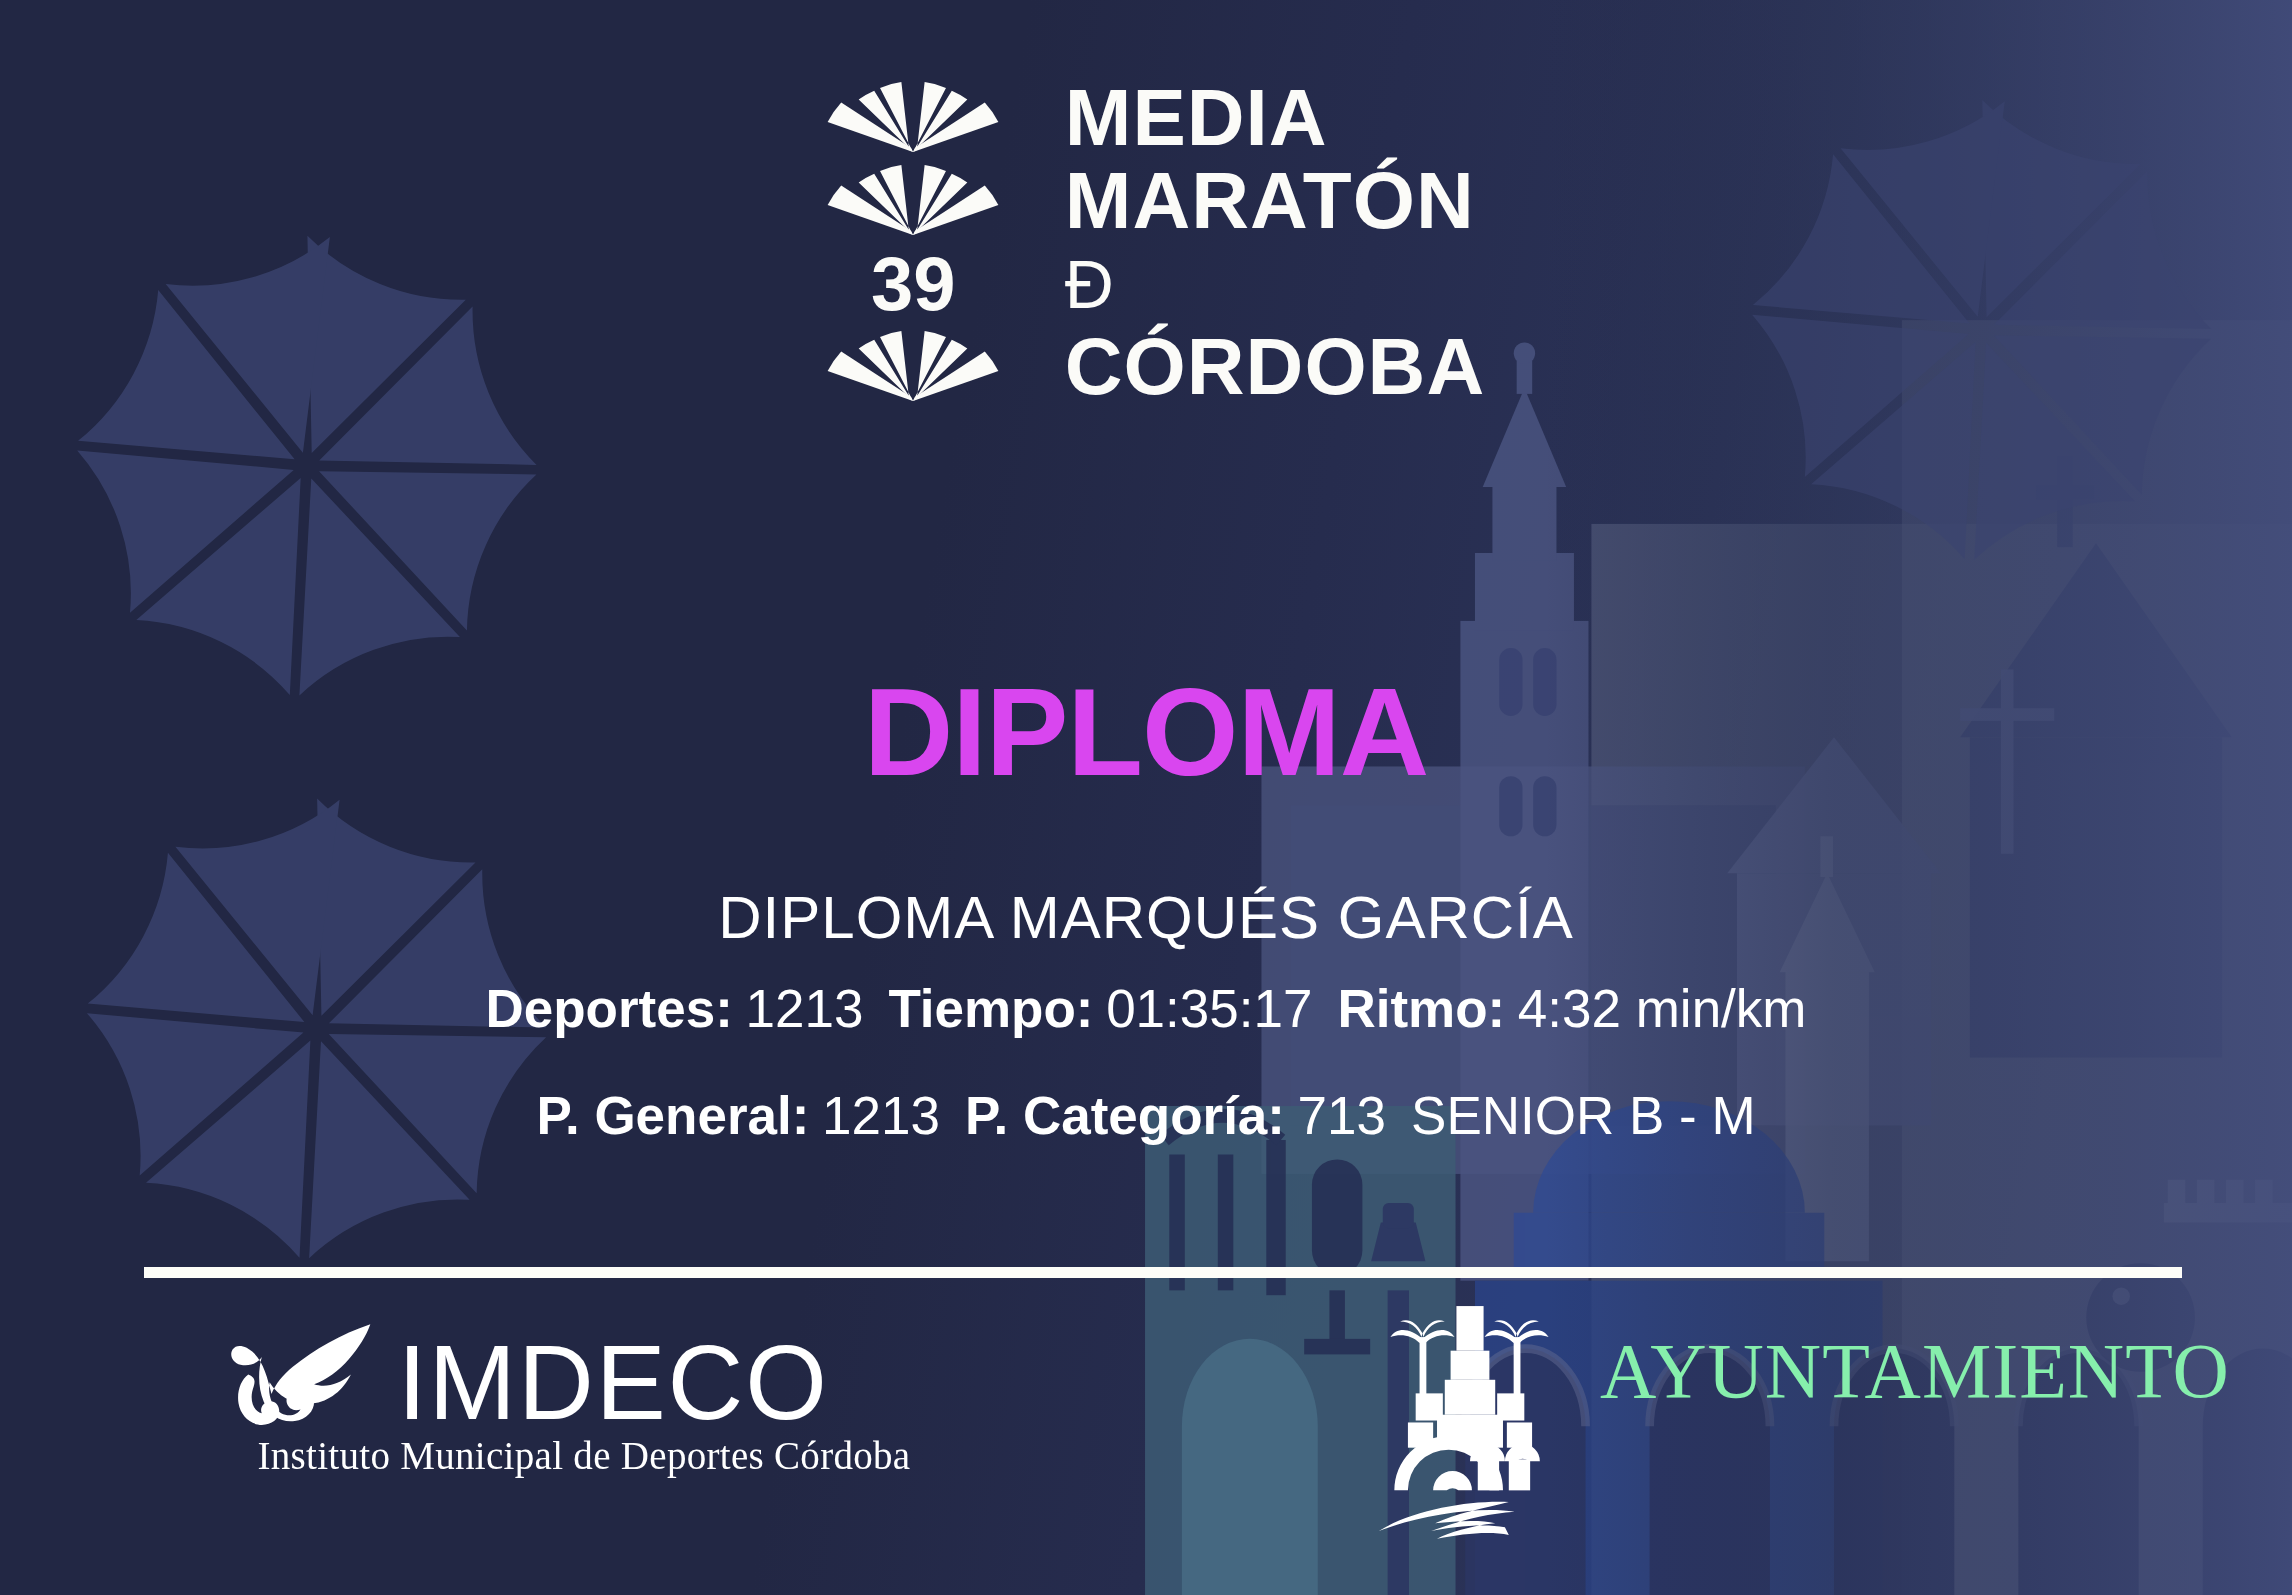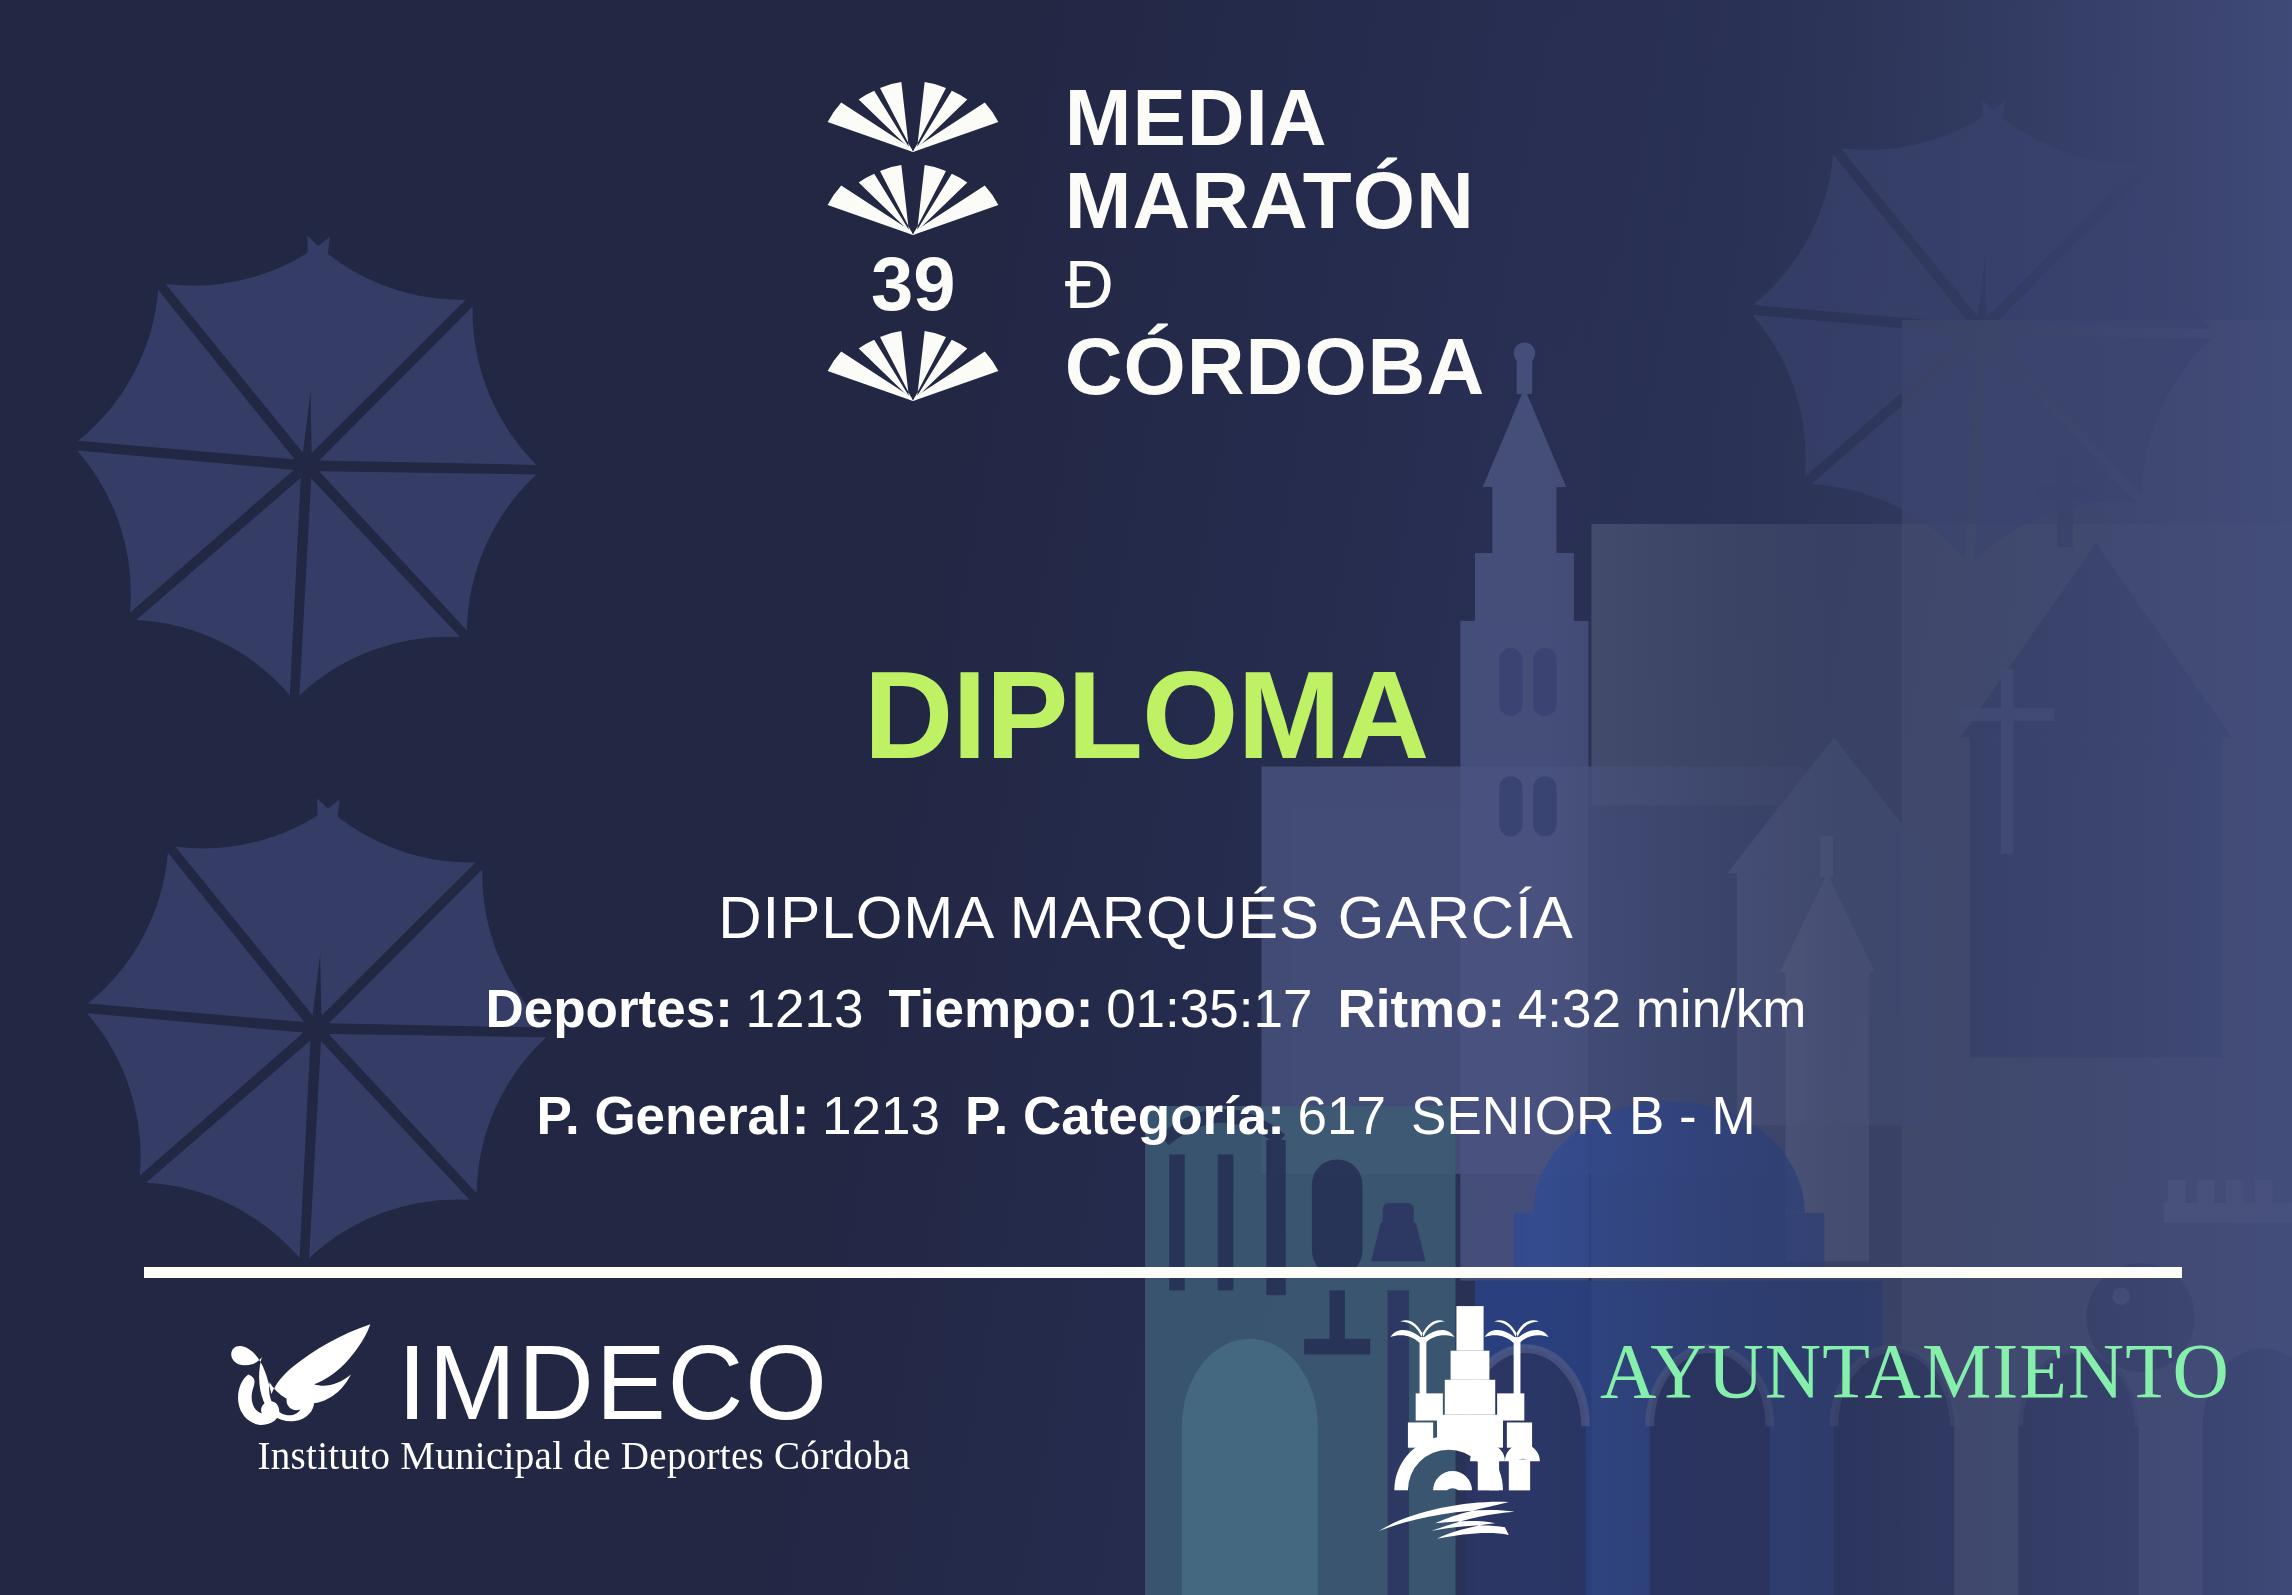--- a/index.html
+++ b/index.html
@@ -79,26 +79,26 @@
     font-size:68px;
     font-weight:400;
     color:#fbfbf8;
     line-height:62px;
   }
 
   
   .diploma-title{
     position:absolute;
     left:0; right:0;
-    top:653px;
+    top:670px;
     text-align:center;
     font-size:124px;
     font-weight:800;
     letter-spacing:-1px;
-    color:#bef264;
+    color:#d946ef;
     line-height:1;
   }
 
   
   .runner-name{
     position:absolute;
     left:0; right:0;
     top:888px;
     text-align:center;
     font-size:60px;
@@ -469,21 +469,21 @@
 
     <div class="diploma-title">DIPLOMA</div>
 
     <div class="runner-name">DIPLOMA MARQUÉS GARCÍA</div>
 
     <div class="stats-line l1">
       <span class="k">Deportes:</span><span class="sp-sm"></span><span class="v">1213</span><span class="sp"></span><span class="k">Tiempo:</span><span class="sp-sm"></span><span class="v">01:35:17</span><span class="sp"></span><span class="k">Ritmo:</span><span class="sp-sm"></span><span class="v">4:32 min/km</span>
     </div>
 
     <div class="stats-line l2">
-      <span class="k">P. General:</span><span class="sp-sm"></span><span class="v">1213</span><span class="sp"></span><span class="k">P. Categoría:</span><span class="sp-sm"></span><span class="v">617</span><span class="sp"></span><span class="v">SENIOR B - M</span>
+      <span class="k">P. General:</span><span class="sp-sm"></span><span class="v">1213</span><span class="sp"></span><span class="k">P. Categoría:</span><span class="sp-sm"></span><span class="v">713</span><span class="sp"></span><span class="v">SENIOR B - M</span>
     </div>
 
     <div class="divider"></div>
 
     <div class="imdeco">
       <div class="imdeco-top">
         <div class="imdeco-mark">
           <svg width="155" height="112" viewBox="0 0 160 115">
             <g fill="#ffffff">
               <path d="M150 4 C120 14 92 30 70 48 C60 56 52 66 48 76 C44 60 40 44 30 34 C22 26 12 24 8 30 C4 36 8 44 16 46 C26 48 34 44 38 38 C34 52 34 70 40 84 C46 98 58 106 72 104 C84 102 92 94 92 84 C92 74 84 68 74 70 C66 72 62 80 64 86 C66 92 72 94 78 92 C74 98 66 100 58 96 C48 90 44 76 46 64 C56 80 72 88 90 86 C108 84 122 72 130 56 C118 66 104 70 92 66 C104 62 118 52 128 40 C138 28 146 16 150 4 Z"></path>

